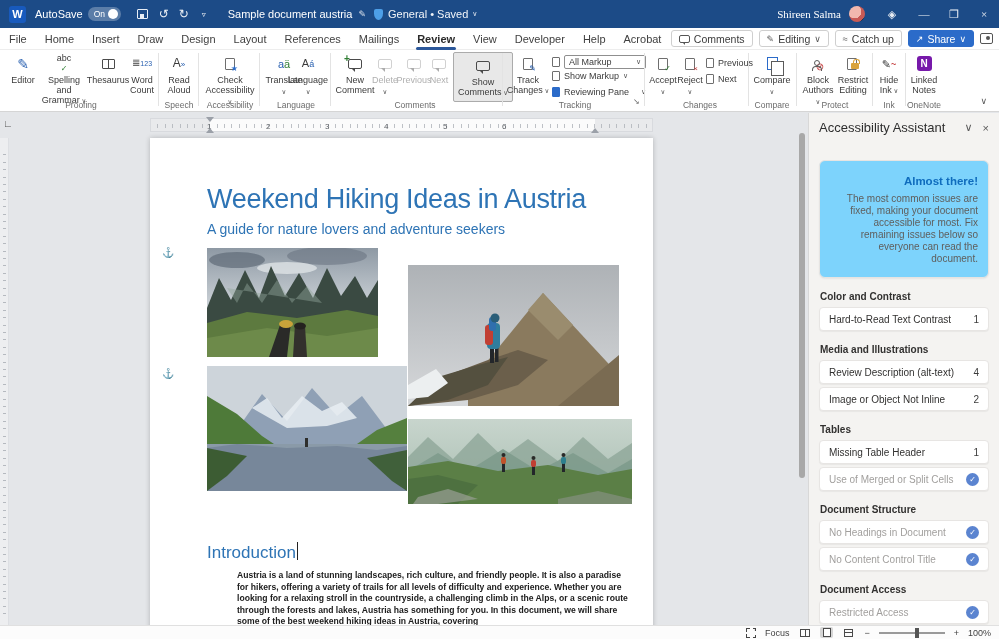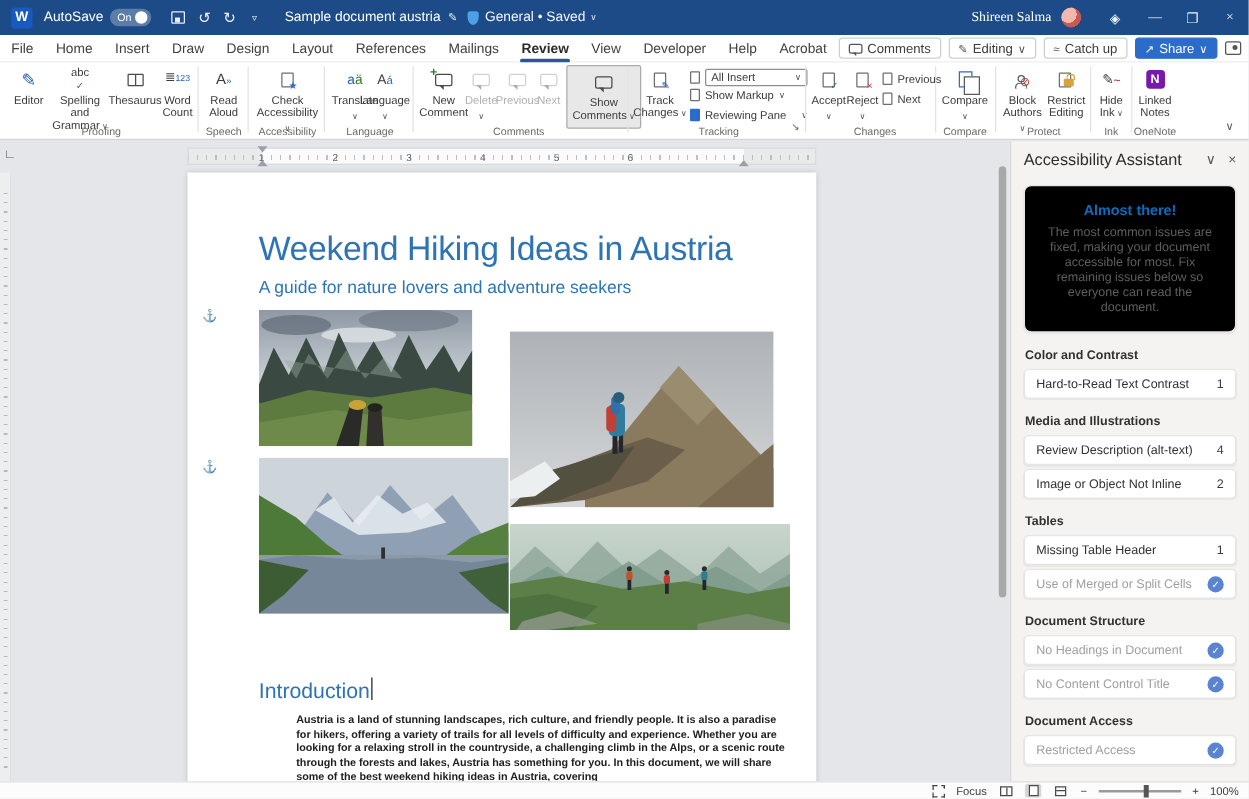--- a/index.html
+++ b/index.html
@@ -95,21 +95,21 @@
   .caret { position:absolute; left:147px; top:404px; width:1px; height:18px; background:#222; }
   .doc-para { position:absolute; left:87px; top:432px; width:392px; font-size:8.6px; font-weight:600; color:#202020; line-height:11.6px; }
   .anchor { position:absolute; font-size:10px; color:#3B6FC4; }
   .vscroll { position:absolute; right:3px; top:20px; width:6px; height:345px; background:#A8A8A8; border-radius:3px; }
 
   
   .panel { position:absolute; top:113px; bottom:14px; right:0; width:191px; background:#F4F3F1; border-left:1px solid #D8D8D8; font-size:10px; color:#323130; overflow:hidden; }
   .panel-hd { display:flex; align-items:center; padding:7px 10px 5px; }
   .panel-title { font-size:13px; color:#2E2E2E; flex:1; }
   .panel-hd .hico { color:#5a5a5a; font-size:11px; margin-left:10px; }
-  .sum-card { margin:8px 10px 2px; background:#000000; border:1px solid #E6E4E2; border-radius:6px; box-shadow:0 1px 2px rgba(0,0,0,.06); padding:14px 10px 12px; text-align:center; }
+  .sum-card { margin:20px 10px 2px; background:#7dd3fc; border:1px solid #E6E4E2; border-radius:6px; box-shadow:0 1px 2px rgba(0,0,0,.06); padding:14px 10px 12px; text-align:right; }
   .sum-title { color:#0F6CBD; font-weight:700; font-size:11.5px; margin-bottom:6px; }
   .sum-text { font-size:10px; color:#5F5E5C; line-height:12px; }
   .psec { padding:0 10px; }
   .psec-title { font-weight:700; font-size:10px; margin:13px 1px 5px; }
   .pitem { height:24px; background:#fff; border:1px solid #E7E5E3; border-radius:4px; box-shadow:0 1px 1px rgba(0,0,0,.05); display:flex; align-items:center; padding:0 9px; margin-bottom:3px; }
   .pitem .plabel { flex:1; }
   .pitem .pcount { color:#3b3b3b; }
   .pitem.resolved .plabel { color:#A19F9D; }
   .badge { width:13px; height:13px; border-radius:50%; background:#5B84D0; color:#fff; font-size:8px; display:flex; align-items:center; justify-content:center; }
 
@@ -309,21 +309,21 @@
       <span class="ic">
         <span class="pagei">
           <span class="ov" style="color:#2960B0;">✎</span>
         </span>
       </span>
       <span class="lbl">Track Changes</span>
     </div>
   <div class="srow" style="left:552px;top:5px;">
       <span class="pagei" style="width:8px;height:10px;"></span>
     <span class="mk-select">
-        <span>All Insert</span>
+        <span>All Markup</span>
         <span class="dd">∨</span>
       </span>
     </div>
   <div class="srow" style="left:552px;top:21px;">
       <span class="pagei" style="width:8px;height:10px;"></span>
       <span>Show Markup</span>
       <span style="font-size:7px;color:#555;">∨</span>
     </div>
   <div class="srow" style="left:552px;top:37px;">
       <span class="pagei" style="width:8px;height:10px;background:#2B6BC9;border-color:#2B6BC9;"></span>

